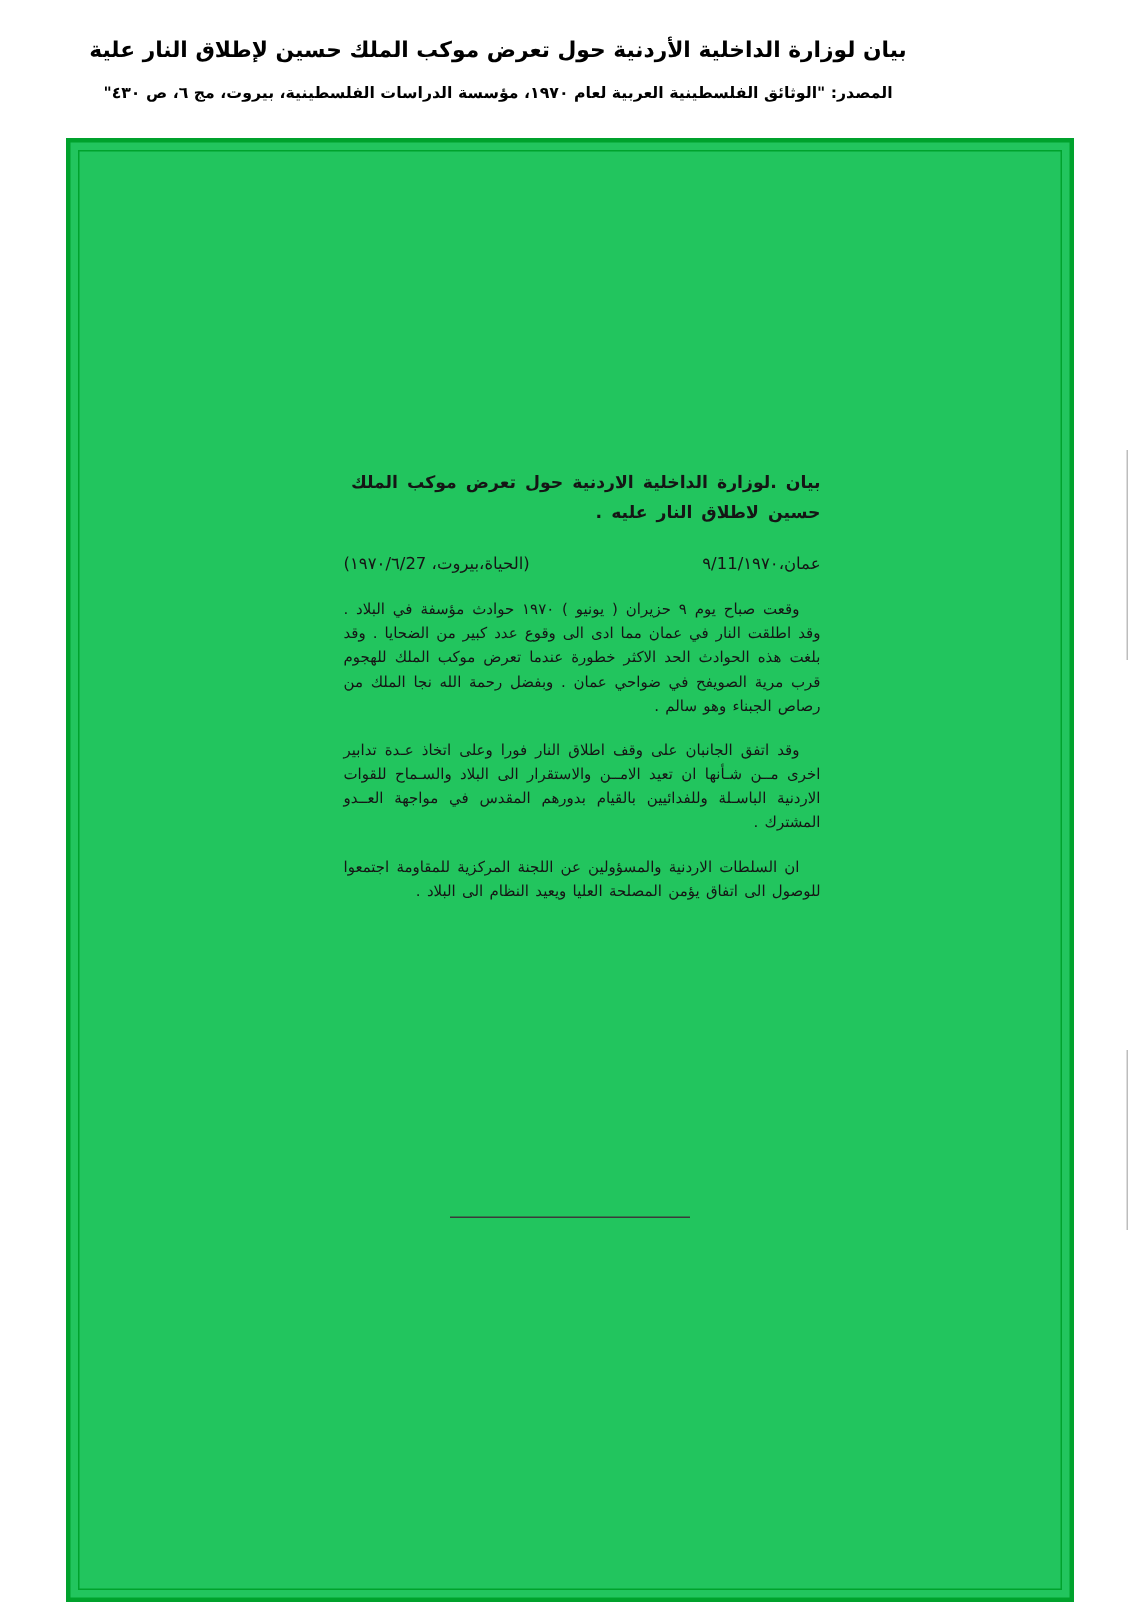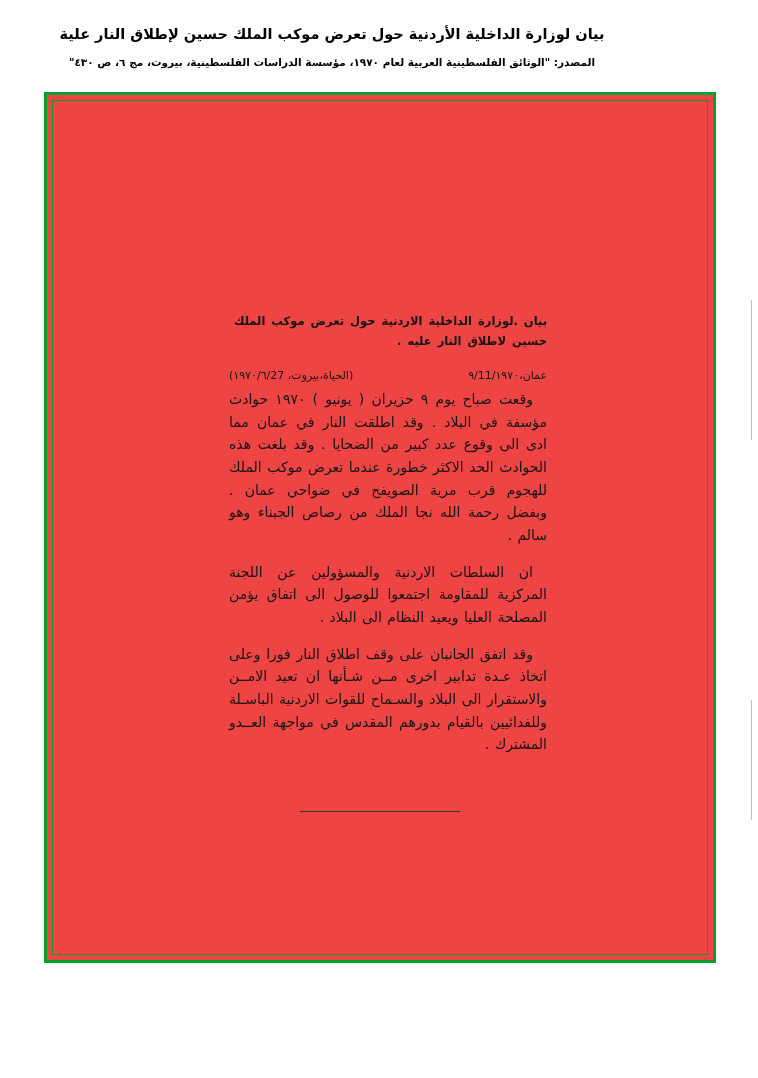--- a/index.html
+++ b/index.html
@@ -46,24 +46,24 @@
     line-height: 1.4;
     color: #000;
   }
 
   
   .frame-outer {
     position: absolute;
     top: 92px;
     left: 44px;
     width: 672px;
-    height: 871px;
+    height: 976px;
     border: 3px solid #00a22d;
     box-sizing: border-box;
-    background: #ef4444;
+    background: #22c55e;
   }
   .frame-inner {
     position: absolute;
     top: 5px;
     left: 5px;
     right: 5px;
     bottom: 5px;
     border: 1px solid #00a22d;
     box-sizing: border-box;
   }
@@ -106,22 +106,22 @@
     display: flex;
     flex-direction: row;
     justify-content: space-between;
     align-items: baseline;
     width: 100%;
   }
   .dateline .place { white-space: nowrap; }
   .dateline .src { white-space: nowrap; }
 
   .para {
-    margin-top: 2px;
-    font-size: 14px;
+    margin-top: 13px;
+    font-size: 10px;
     line-height: 1.62;
     text-align: justify;
     text-align-last: right;
     word-spacing: 1px;
   }
   .para.indent { text-indent: 14px; }
 
   .rule {
     position: absolute;
     top: 716px;
@@ -151,21 +151,21 @@
     <div class="doc">
 
       <div class="doc-title">بيان .لوزارة الداخلية الاردنية حول تعرض موكب الملك حسين لاطلاق النار عليه .</div>
 
       <div class="dateline">
         <span class="place">عمان،٩/11/١٩٧٠</span>
         <span class="src">(الحياة،بيروت، ١٩٧٠/٦/27)</span>
       </div>
 
       <p class="para indent">وقعت صباح يوم ٩ حزيران ( يونيو ) ١٩٧٠ حوادث مؤسفة في البلاد . وقد اطلقت النار في عمان مما ادى الى وقوع عدد كبير من الضحايا . وقد بلغت هذه الحوادث الحد الاكثر خطورة عندما تعرض موكب الملك للهجوم قرب مرية الصويفح في ضواحي عمان . وبفضل رحمة الله نجا الملك من رصاص الجبناء وهو سالم .</p>
+      <p class="para indent">وقد اتفق الجانبان على وقف اطلاق النار فورا وعلى اتخاذ عـدة تدابير اخرى مــن شـأنها ان تعيد الامــن والاستقرار الى البلاد والسـماح للقوات الاردنية الباسـلة وللفدائيين بالقيام بدورهم المقدس في مواجهة العــدو المشترك .</p>
       <p class="para indent">ان السلطات الاردنية والمسؤولين عن اللجنة المركزية للمقاومة اجتمعوا للوصول الى اتفاق يؤمن المصلحة العليا ويعيد النظام الى البلاد .</p>
-      <p class="para indent">وقد اتفق الجانبان على وقف اطلاق النار فورا وعلى اتخاذ عـدة تدابير اخرى مــن شـأنها ان تعيد الامــن والاستقرار الى البلاد والسـماح للقوات الاردنية الباسـلة وللفدائيين بالقيام بدورهم المقدس في مواجهة العــدو المشترك .</p>
 
     </div>
 
     <div class="rule"></div>
   </div>
 
 </div>
 
 </body></html>

